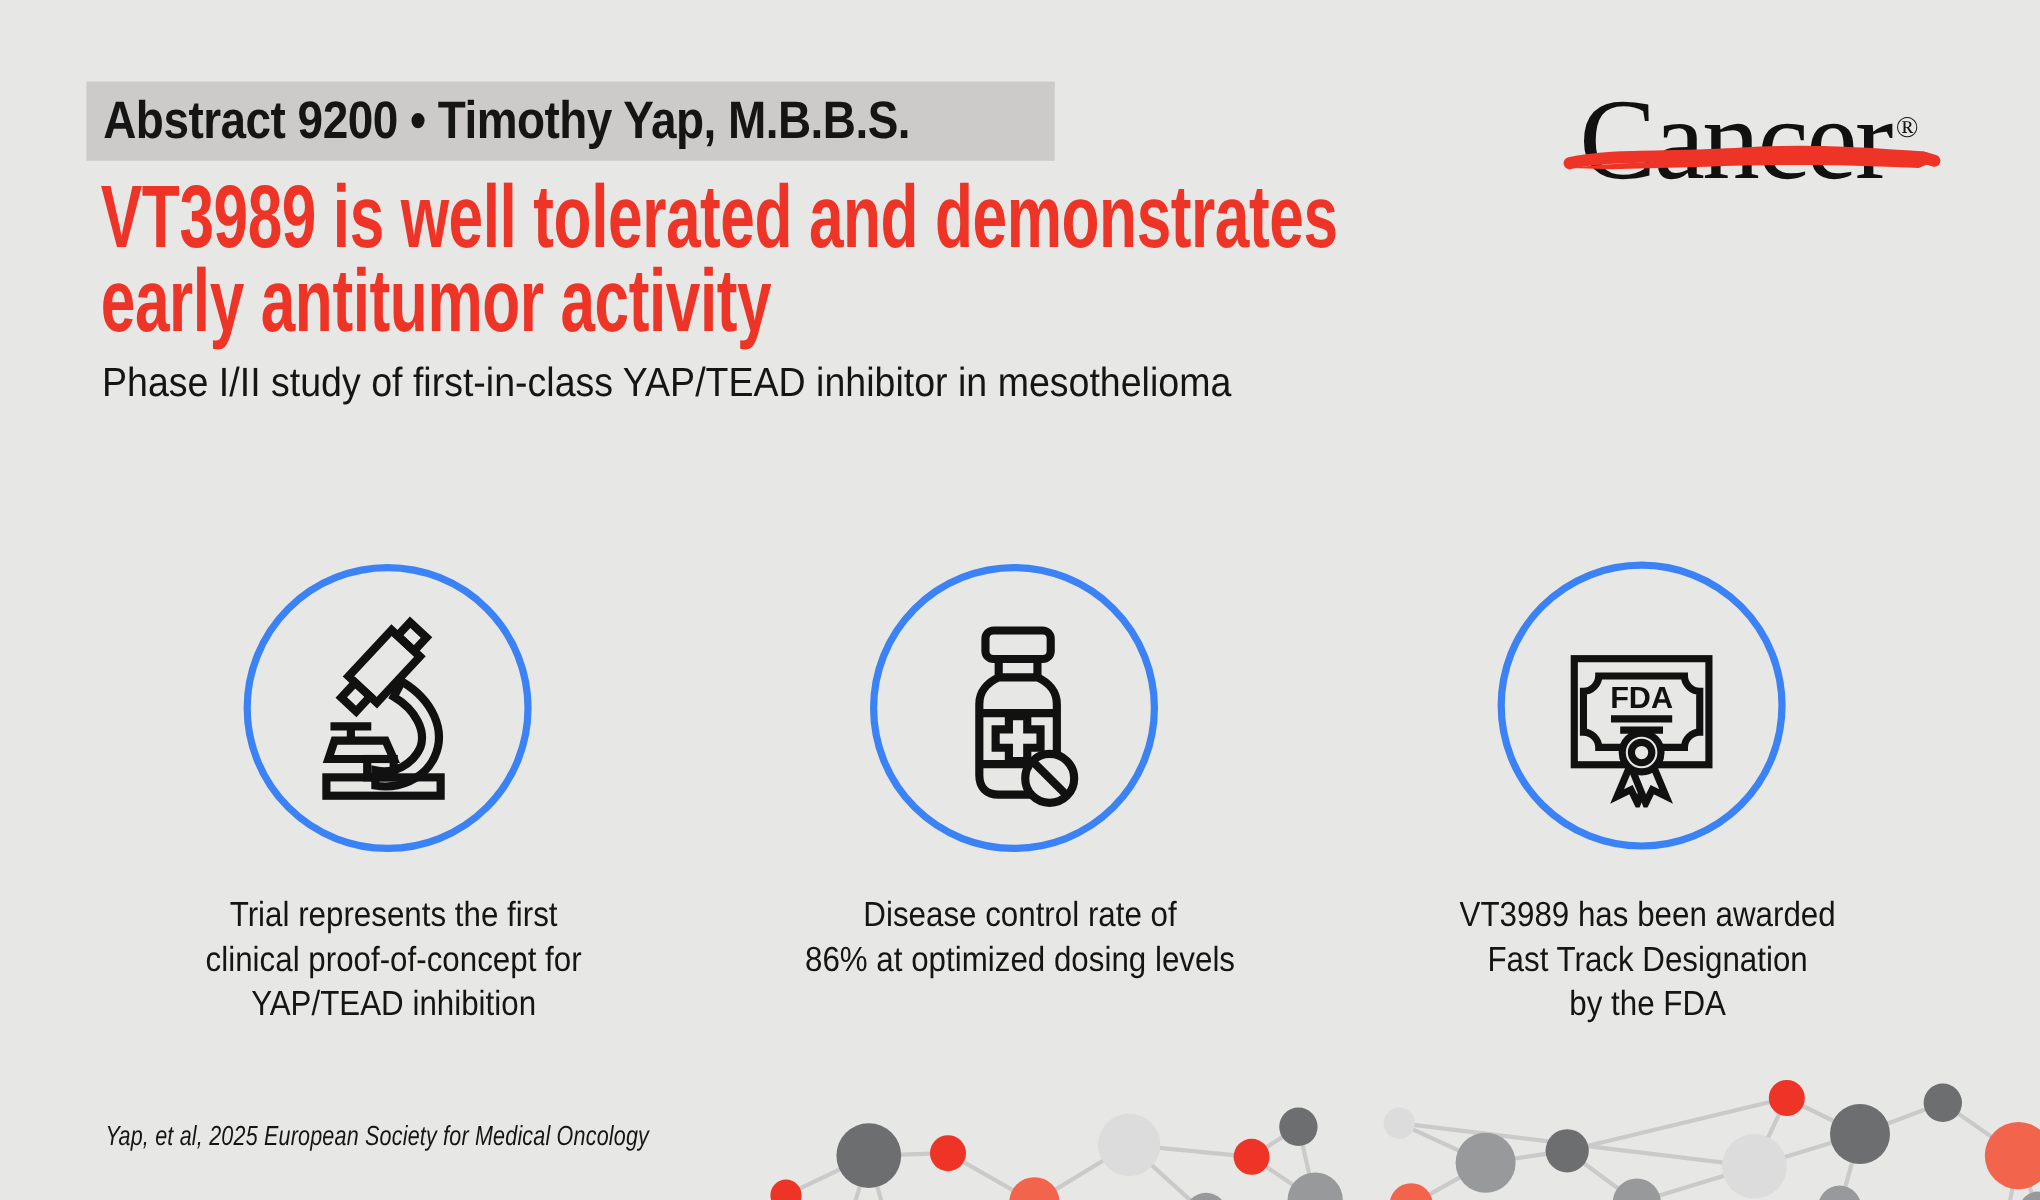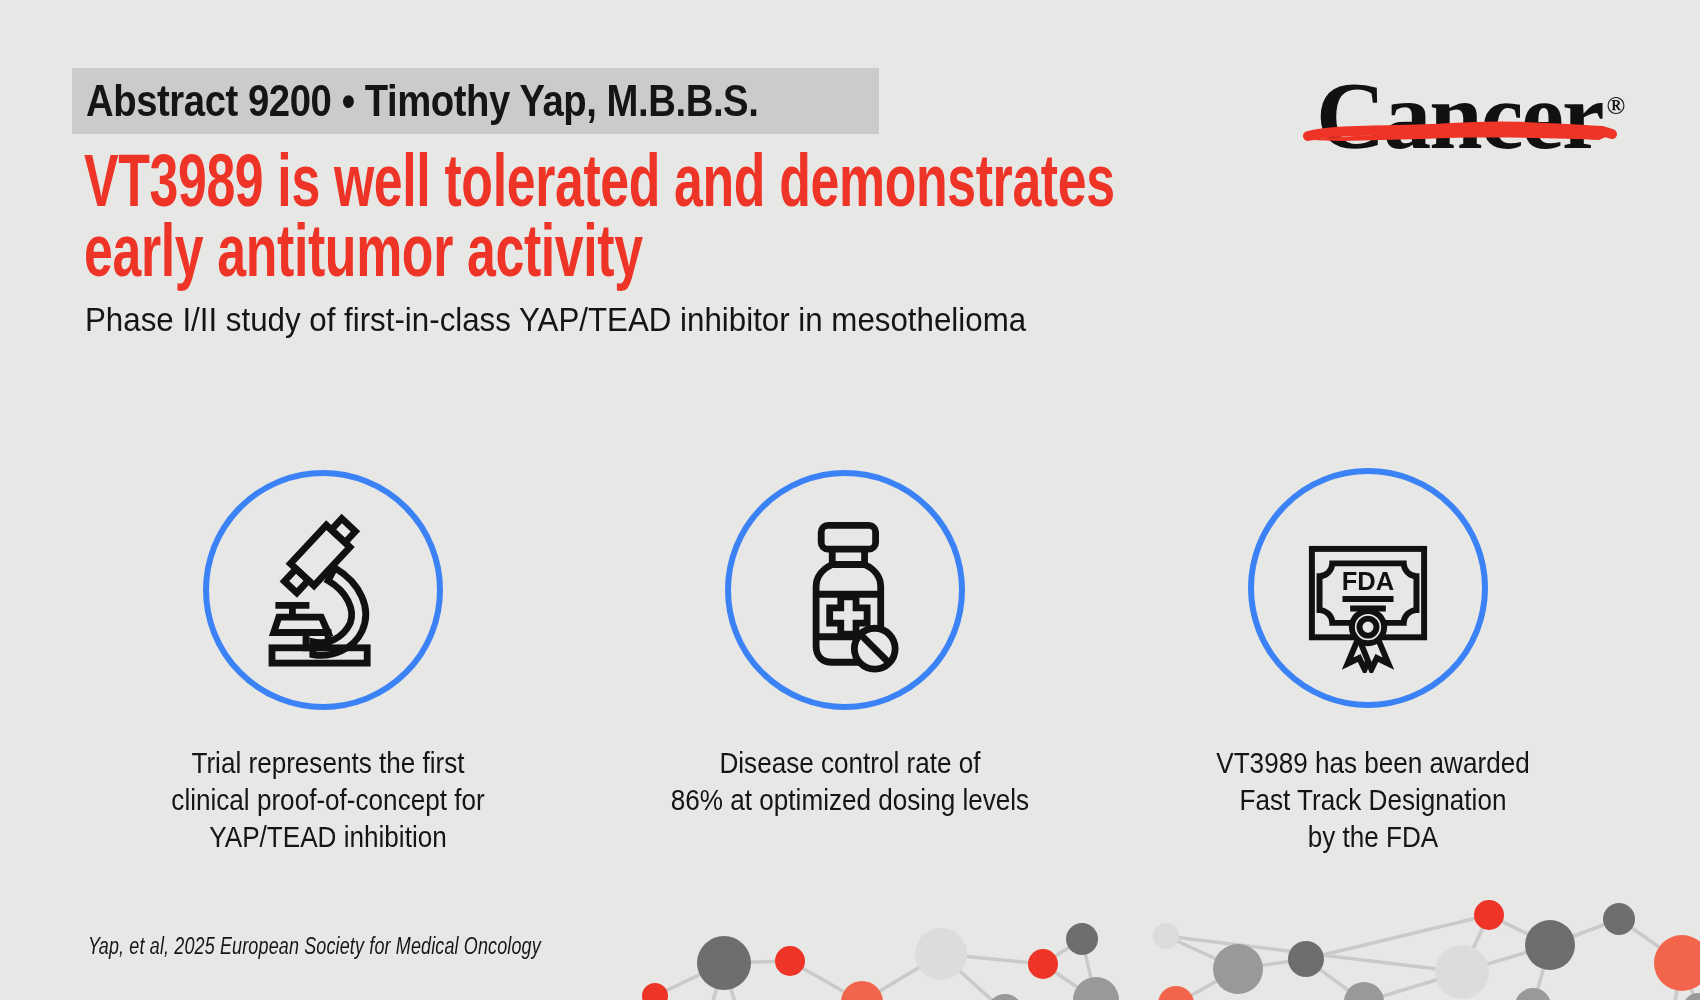--- a/index.html
+++ b/index.html
@@ -25,21 +25,21 @@
   }
   
   .subtitle{
     position:absolute;left:85px;top:299px;width:1400px;
     font-size:34px;line-height:1.2;white-space:nowrap;
     transform:scaleX(0.92);transform-origin:left top;
   }
   
   .logo{
     position:absolute;left:1316px;top:68px;height:110px;
-    font-family:"Liberation Serif",serif;font-weight:bold;
+    font-family:"Liberation Serif",serif;font-weight:normal;
   }
   .logo-word{font-size:96px;line-height:96px;letter-spacing:-2px;color:#111;}
   .logo-reg{font-size:25px;vertical-align:super;position:relative;top:-28px;left:4px;letter-spacing:0;}
   .logo-strike{position:absolute;left:-14px;top:44px;pointer-events:none;}
   
   .circle{
     position:absolute;width:228px;height:228px;border:6px solid #3b82f6;border-radius:50%;
     display:flex;align-items:center;justify-content:center;
   }
   .circle svg{display:block;}

